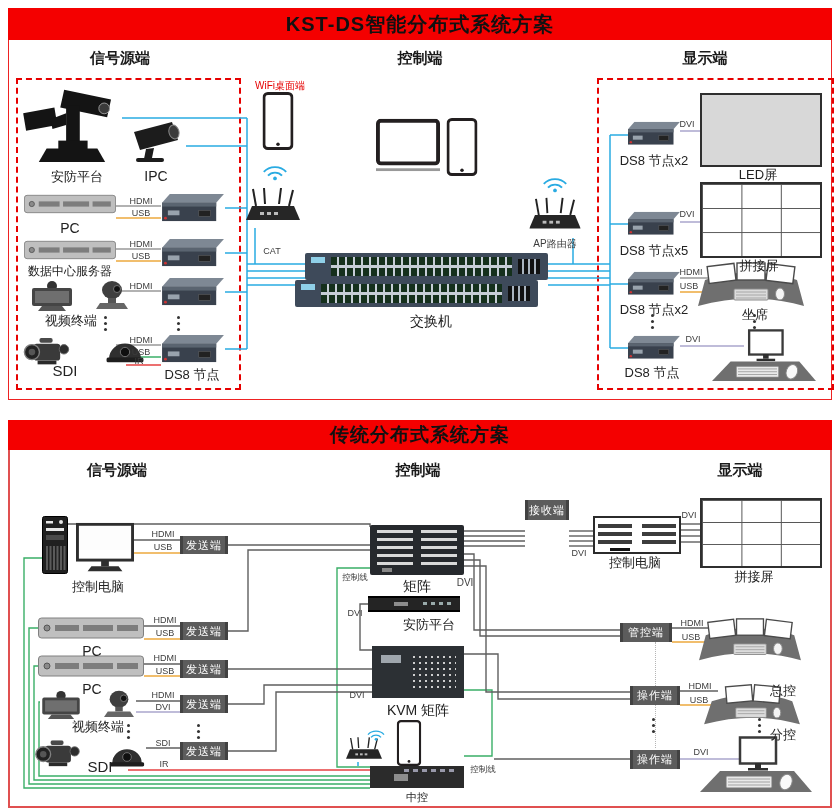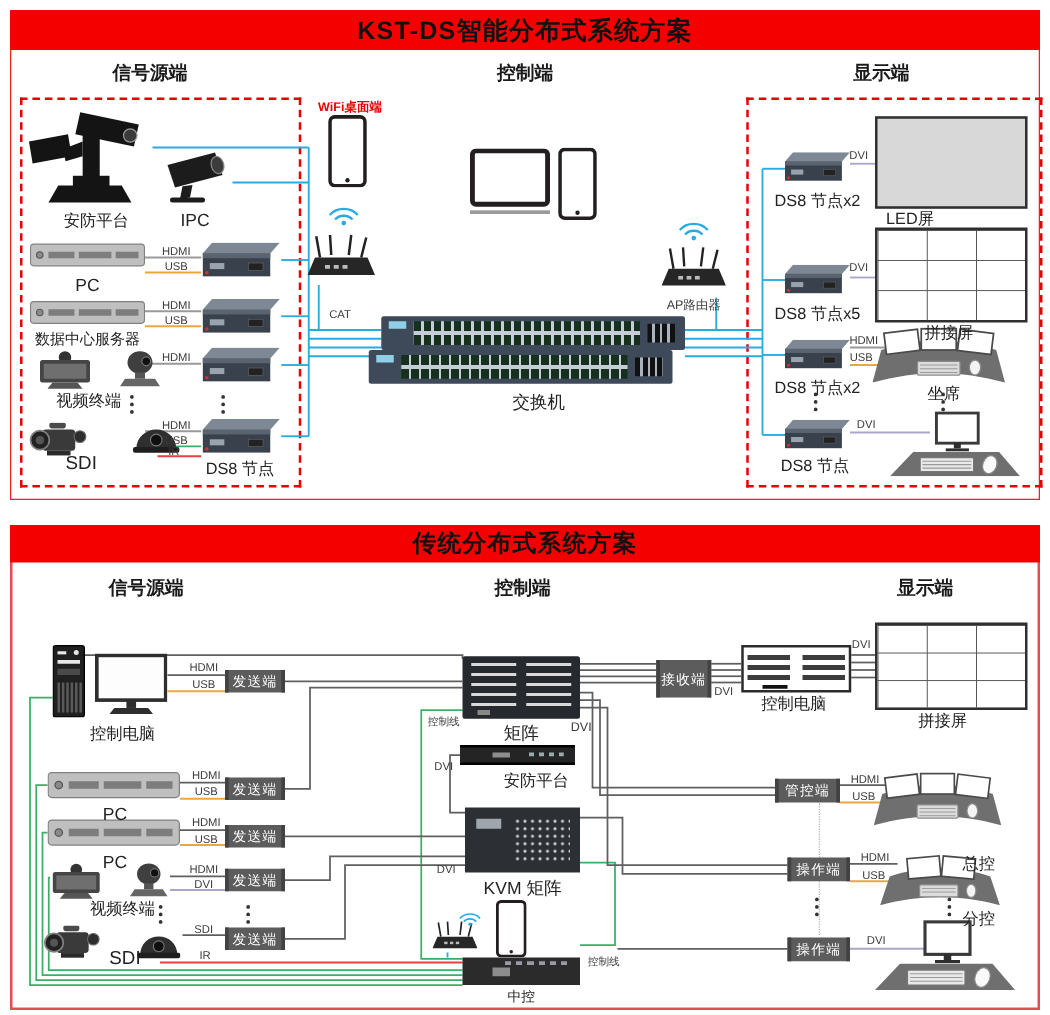--- a/index.html
+++ b/index.html
@@ -2,21 +2,21 @@
 <html><head>
 <meta charset="utf-8">
 <style>
   html,body{margin:0;padding:0;background:#fff;font-family:"Liberation Sans","DejaVu Sans",sans-serif;}
   #app{position:relative;width:840px;height:812px;background:#fff;overflow:hidden;}
   .panel{position:absolute;background:#fff;z-index:0;box-sizing:border-box;}
   .titlebar{position:absolute;background:#f40000;color:#111;font-weight:bold;display:flex;align-items:center;justify-content:center;z-index:3;letter-spacing:1px;}
   .hdr{position:absolute;font-size:15px;font-weight:bold;color:#1a1a1a;text-align:center;z-index:3;white-space:nowrap;}
   .lbl{position:absolute;font-size:13px;color:#222;text-align:center;white-space:nowrap;z-index:3;}
   .sl{position:absolute;font-size:9px;color:#3c3c3c;text-align:center;white-space:nowrap;z-index:3;}
-  .redlbl{position:absolute;font-size:10px;font-weight:bold;color:#e60000;text-align:center;white-space:nowrap;z-index:3;}
+  .redlbl{position:absolute;font-size:10px;font-weight:normal;color:#e60000;text-align:center;white-space:nowrap;z-index:3;}
   .tagbox{position:absolute;background:#5c5c5c;color:#fff;font-size:11px;display:flex;align-items:center;justify-content:center;white-space:nowrap;letter-spacing:1px;border-left:3px solid #424242;border-right:3px solid #424242;box-sizing:border-box;z-index:3;}
   .dashbox{position:absolute;border:2px dashed #e60000;z-index:1;}
   .wires{position:absolute;left:0;top:0;pointer-events:none;z-index:2;}
   .dev{position:absolute;z-index:2;}
   .dev svg{width:100%;height:100%;display:block;}
   .vdots{position:absolute;width:3px;height:3px;border-radius:50%;background:#333;box-shadow:0 6px 0 #333,0 12px 0 #333;z-index:3;}
   
   .switchu{position:absolute;background:#3e4a5a;border-radius:2px;z-index:2;}
   .switchu .ports{position:absolute;left:26px;right:36px;top:4px;bottom:4px;
     background-image:linear-gradient(0deg,transparent 0 43%,#c6cdd6 43% 57%,transparent 57% 100%),
@@ -456,21 +456,21 @@
     </div>
   <span class="lbl" style="left:393px;top:313px;width:76px;font-size:14px">交换机</span>
 
   <div class="dev" style="left:628px;top:120px;width:52px;height:28px">
       <svg viewBox="0 0 64 30">
         <use href="#sym-ds8"></use>
       </svg>
     </div>
   <span class="lbl" style="left:612px;top:152px;width:84px">DS8 节点x2</span>
   <div class="led" style="left:700px;top:93px;width:118px;height:70px"></div>
-  <span class="lbl" style="left:688px;top:166px;width:80px">LED屏</span>
+  <span class="lbl" style="left:718px;top:166px;width:80px">LED屏</span>
   <span class="sl" style="left:672px;top:119px;width:30px">DVI</span>
 
   <div class="dev" style="left:628px;top:210px;width:52px;height:28px">
       <svg viewBox="0 0 64 30">
         <use href="#sym-ds8"></use>
       </svg>
     </div>
   <span class="lbl" style="left:612px;top:242px;width:84px">DS8 节点x5</span>
   <div class="wallgrid" style="left:700px;top:182px;width:118px;height:72px"></div>
   <span class="lbl" style="left:722px;top:257px;width:74px">拼接屏</span>
@@ -613,21 +613,21 @@
         <use href="#sym-tabletP"></use>
       </svg>
     </div>
   <div class="zk" style="left:370px;top:766px;width:94px;height:22px">
       <i class="chip"></i>
       <i class="dots"></i>
     </div>
   <span class="lbl" style="left:392px;top:790px;width:50px;font-size:11px">中控</span>
   <span class="sl" style="left:466px;top:764px;width:34px;font-size:8.5px">控制线</span>
 
-  <div class="tagbox" style="left:525px;top:528px;width:44px;height:30px">接收端</div>
+  <div class="tagbox" style="left:525px;top:500px;width:44px;height:20px">接收端</div>
   <span class="sl" style="left:566px;top:548px;width:26px">DVI</span>
   <div class="pjproc" style="left:593px;top:516px;width:84px;height:34px">
       <i class="c c1"></i>
       <i class="c c2"></i>
       <i class="ft"></i>
     </div>
   <span class="lbl" style="left:589px;top:554px;width:92px">控制电脑</span>
   <span class="sl" style="left:676px;top:510px;width:26px">DVI</span>
   <div class="wallgrid" style="left:700px;top:498px;width:118px;height:66px"></div>
   <span class="lbl" style="left:722px;top:568px;width:64px">拼接屏</span>

